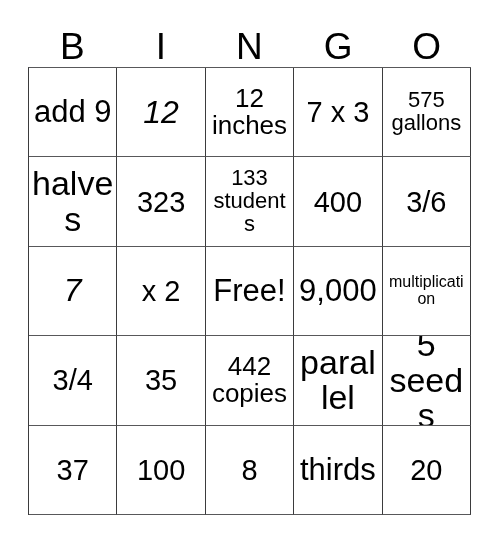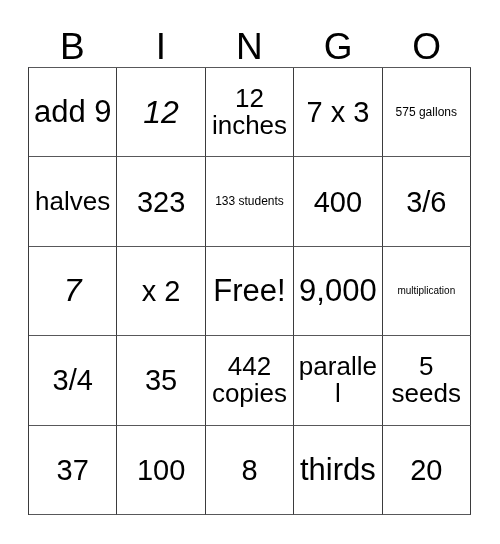--- a/index.html
+++ b/index.html
@@ -78,24 +78,24 @@
     line-height: 1.04;
     word-break: normal;
     overflow-wrap: break-word;
     color: #000000;
   }
 
   
   .fs-xl   { font-size: 32px; font-style: italic; }
   .fs-lg   { font-size: 29px; }
   .fs-md   { font-size: 31px; }
-  .fs-sm   { font-size: 26px; }
+  .fs-sm   { font-size: 34px; }
   .fs-xs   { font-size: 26px; }
-  .fs-xxs  { font-size: 12px; }
-  .fs-tiny { font-size: 10px; }
+  .fs-xxs  { font-size: 22px; }
+  .fs-tiny { font-size: 16px; }
 </style>
 </head>
 <body>
 
 <div class="card">
 
   <div class="header">
     <div class="header-cell">
         <span>B</span>
       </div>

